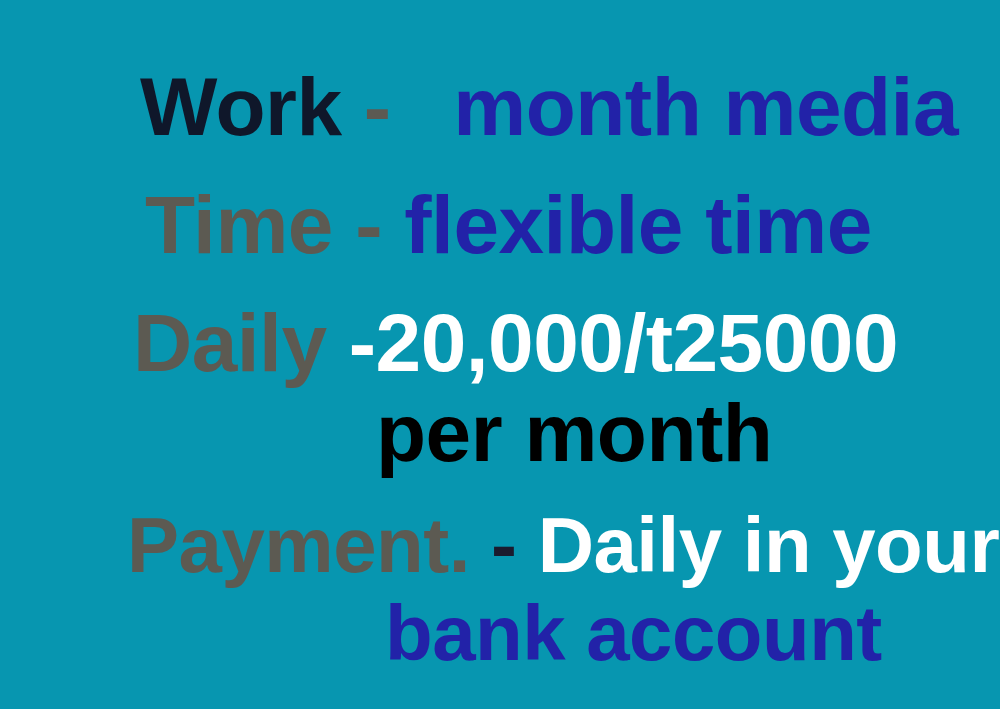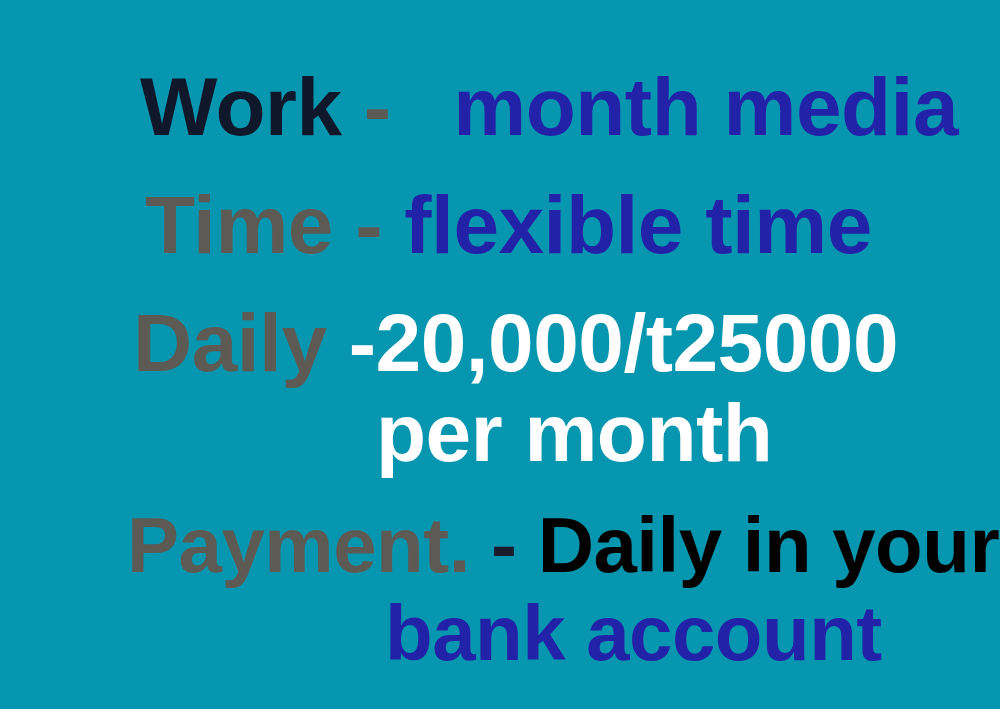--- a/index.html
+++ b/index.html
@@ -96,25 +96,25 @@
     <div class="line l-time">
       <span class="label" style="color: rgb(92, 90, 82);">Time</span>
       <span class="dash-gray">-</span>
       <span class="value" style="color: rgb(34, 34, 168);">flexible time</span>
     </div>
 
     <div class="line l-income">
       <span class="label" style="color: rgb(92, 90, 82);">Daily</span>
       <span class="value" style="color: #ffffff;">-20,000/t25000</span>
     </div>
-    <div class="line l-permonth value" style="color: #ffffff; text-align: right;">per month</div>
+    <div class="line l-permonth value" style="color: #000000; text-align: right;">per month</div>
 
     <div class="line l-payment">
       <span class="label" style="color: rgb(92, 90, 82);">Payment.</span>
       <span class="dash-dark">-</span>
-      <span class="value" style="color: #000000;">Daily in your</span>
+      <span class="value" style="color: #ffffff;">Daily in your</span>
     </div>
     <div class="line l-bank value" style="color: rgb(34, 34, 168); margin-left: 9px;">bank account</div>
 
   </div>
 
 
 </div>
 
 </body></html>

